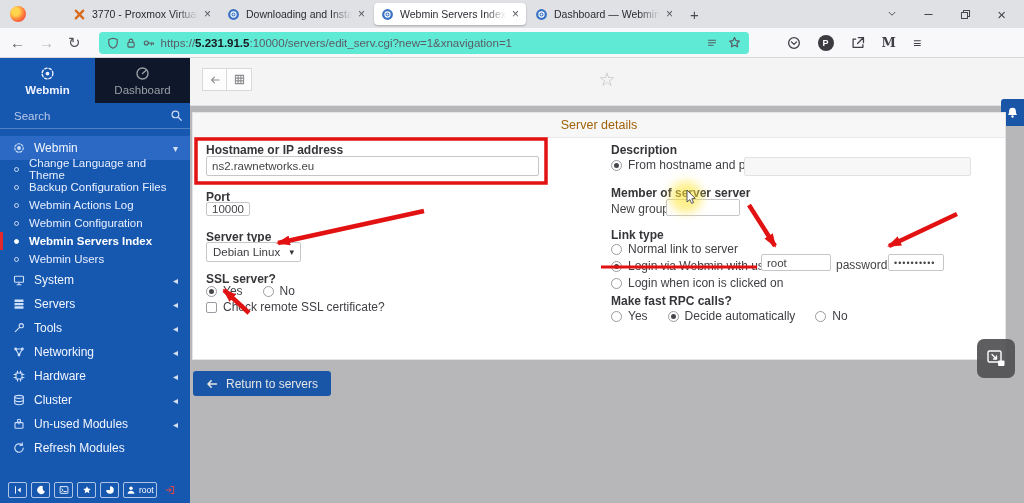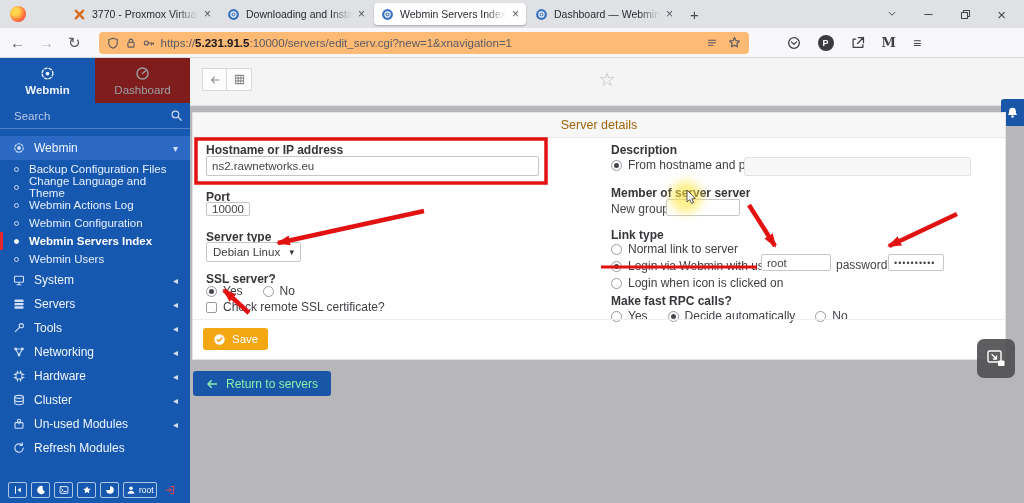--- a/index.html
+++ b/index.html
@@ -17,36 +17,36 @@
   .tab.active{background:#fff;box-shadow:0 1px 2px rgba(0,0,0,.25);}
   .tab-title{white-space:nowrap;overflow:hidden;flex:1;
     -webkit-mask-image:linear-gradient(90deg,#000 80%,transparent);mask-image:linear-gradient(90deg,#000 80%,transparent);}
   .tab-close{font-size:12px;color:#55555e;flex:none;}
   .newtab{font-size:15px;color:#4a4a52;margin-left:10px;}
   .win-controls{margin-left:auto;display:flex;align-items:center;gap:26px;color:#45454c;padding-right:8px;}
   .navbar{position:absolute;top:28px;left:0;width:1024px;height:30px;background:#f8f8fa;
     border-bottom:1px solid #d8d8dc;display:flex;align-items:center;padding:0 10px;gap:14px;}
   .nav-ic{font-size:15px;color:#55555c;line-height:1;}
   .nav-ic.dim{color:#b3b3ba;}
-  .urlbar{flex:1;max-width:650px;height:22px;background:#fdba74;border-radius:4px;display:flex;align-items:center;
+  .urlbar{flex:1;max-width:650px;height:22px;background:#5eead4;border-radius:4px;display:flex;align-items:center;
     gap:6px;padding:0 8px;margin-left:4px;color:#5a5a62;}
   .url-text{font-size:11.5px;color:#5b5b66;white-space:nowrap;overflow:hidden;flex:1;}
   .url-text b{color:#17171d;font-weight:bold;}
   .url-right{margin-left:auto;display:flex;gap:10px;align-items:center;color:#5a5a62;}
   .toolbar-icons{display:flex;align-items:center;gap:17px;margin-left:24px;padding-right:4px;color:#3f3f46;}
   .profile-badge{width:16px;height:16px;border-radius:50%;background:#3b3b40;color:#fff;font-size:9px;font-weight:bold;
     display:flex;align-items:center;justify-content:center;}
   .mullvad{font-weight:bold;font-size:13px;font-family:"DejaVu Serif",serif;}
   .menu-burger{font-size:14px;}
   
   .sidebar{position:absolute;left:0;top:58px;width:190px;height:445px;background:var(--sidebar-blue,#1657b0);color:#eef3ff;}
   .side-tabs{display:flex;height:45px;}
   .side-tab{flex:1;display:flex;flex-direction:column;align-items:center;justify-content:center;gap:3px;
     font-size:11.5px;font-weight:bold;}
-  .side-tab.dash{background:#7f1d1d;color:#9aa0a6;font-weight:normal;}
+  .side-tab.dash{background:#0f172a;color:#9aa0a6;font-weight:normal;}
   .side-search{height:26px;display:flex;align-items:center;padding:0 12px;border-bottom:1px solid rgba(255,255,255,.25);}
   .side-search input{flex:1;background:transparent;border:none;outline:none;color:#dfe8fb;font-size:11.5px;
     font-family:"Liberation Sans",sans-serif;}
   .side-search input::placeholder{color:#b9c9e8;}
   .menu{padding-top:7px;}
   .m-section{height:24px;display:flex;align-items:center;gap:9px;padding:0 12px;font-size:12px;color:#f2f6ff;}
   .m-section .m-caret{margin-left:auto;font-size:10px;color:rgba(255,255,255,.8);}
   .m-section.hl{background:#2b69c4;}
   .m-sub{height:18px;display:flex;align-items:center;gap:10px;padding:0 12px 0 14px;font-size:11.5px;color:#e8efff;position:relative;}
   .m-sub .bullet{width:5px;height:5px;border:1px solid rgba(255,255,255,.75);border-radius:50%;flex:none;}
@@ -83,21 +83,21 @@
   .sel .caret{font-size:9px;color:#333;}
   .radrow{position:absolute;display:flex;align-items:center;gap:6px;font-size:12px;color:#3f3f44;}
   .rad{width:11px;height:11px;border:1px solid #9a9aa0;border-radius:50%;background:#fff;flex:none;position:relative;}
   .rad.on::after{content:"";position:absolute;left:2px;top:2px;width:5px;height:5px;border-radius:50%;background:#46464c;}
   .chk{width:11px;height:11px;border:1px solid #9a9aa0;border-radius:2px;background:#fff;flex:none;}
   .gap18{width:8px;}
   .card-footer{position:absolute;left:0;right:0;bottom:0;height:40px;border-top:1px solid #eeeef0;}
   .save-btn{position:absolute;left:10px;top:8px;height:22px;background:var(--save-orange,#f3a712);color:#fff;
     border:none;border-radius:3px;font-size:11.5px;display:flex;align-items:center;gap:6px;padding:0 10px;
     font-family:"Liberation Sans",sans-serif;}
-  .return-btn{position:absolute;left:3px;top:313px;height:25px;background:var(--accent-blue,#1a56a8);color:#86efac;
+  .return-btn{position:absolute;left:3px;top:313px;height:25px;background:var(--accent-blue,#1a56a8);color:#e5e5e5;
     border:none;border-radius:3px;font-size:12px;display:flex;align-items:center;gap:8px;padding:0 13px;
     font-family:"Liberation Sans",sans-serif;}
   
   .annot{position:absolute;left:0;top:0;width:1024px;height:503px;pointer-events:none;z-index:50;}
   .pip{position:absolute;left:977px;top:339px;width:38px;height:39px;background:rgba(80,80,83,.92);border-radius:7px;
     z-index:60;display:flex;align-items:center;justify-content:center;}
   .ic{display:inline-flex;align-items:center;justify-content:center;}
 </style>
 </head>
 <body>
@@ -263,25 +263,25 @@
             <svg width="12" height="12" viewBox="0 0 12 12" fill="none" stroke="currentColor" stroke-width="1.1" stroke-linecap="round" stroke-linejoin="round">
               <circle cx="6" cy="6" r="1.9" fill="currentColor" stroke="none"></circle>
               <circle cx="6" cy="6" r="4.2" stroke-dasharray="2.1 1.5"></circle>
             </svg>
           </span>
           <span class="m-label">Webmin</span>
           <span class="m-caret">▾</span>
         </div>
         <div class="m-sub">
           <span class="bullet"></span>
-          <span>Backup Configuration Files</span>
+          <span>Change Language and Theme</span>
         </div>
         <div class="m-sub">
           <span class="bullet"></span>
-          <span>Change Language and Theme</span>
+          <span>Backup Configuration Files</span>
         </div>
         <div class="m-sub">
           <span class="bullet"></span>
           <span>Webmin Actions Log</span>
         </div>
         <div class="m-sub">
           <span class="bullet"></span>
           <span>Webmin Configuration</span>
         </div>
         <div class="m-sub active">
@@ -523,31 +523,20 @@
         <span class="rad"></span>
         <span>Yes</span>
         <span class="gap18"></span>
         <span class="rad on"></span>
         <span>Decide automatically</span>
         <span class="gap18"></span>
         <span class="rad"></span>
         <span>No</span>
       </div>
 
-      <div class="card-footer">
-        <button class="save-btn">
-          <span class="ic">
-              <svg width="13" height="13" viewBox="0 0 12 12" fill="none" stroke="currentColor" stroke-width="1.1" stroke-linecap="round" stroke-linejoin="round">
-                <circle cx="6" cy="6" r="4.8" fill="#fff" stroke="none"></circle>
-                <path d="M3.9 6.2 5.4 7.6 8.2 4.6" stroke="#f3a712" stroke-width="1.4"></path>
-              </svg>
-            </span>
-          <span>Save</span>
-        </button>
-      </div>
     </div>
 
     <button class="return-btn">
       <span class="ic">
           <svg width="12" height="12" viewBox="0 0 12 12" fill="none" stroke="currentColor" stroke-width="1.1" stroke-linecap="round" stroke-linejoin="round">
             <path d="M10.4 6H2M5.2 2.8 2 6l3.2 3.2" stroke-width="1.6"></path>
           </svg>
         </span>
       <span>Return to servers</span>
     </button>

